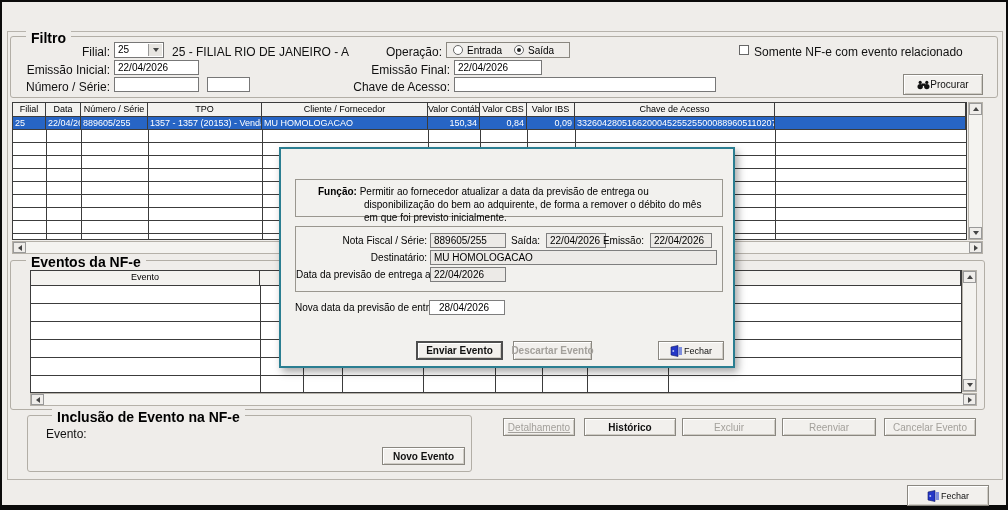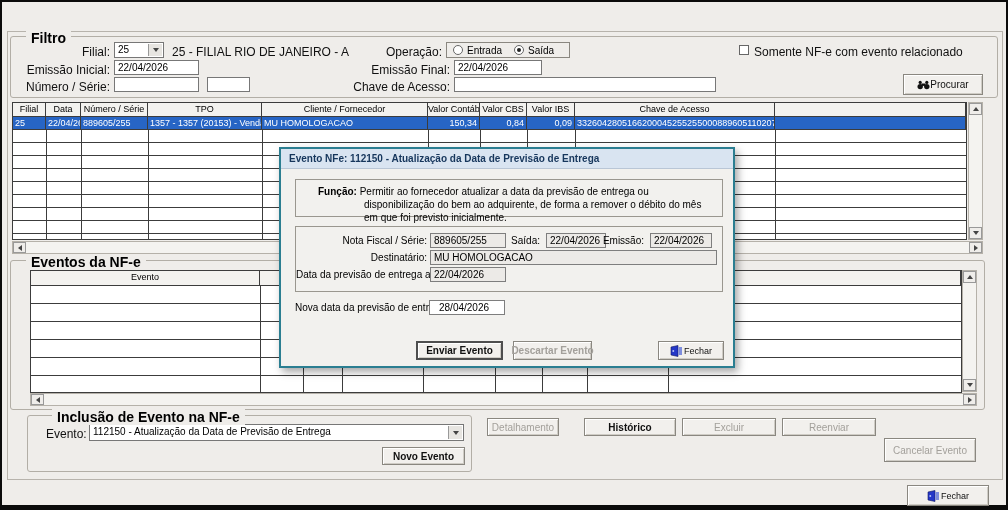--- a/index.html
+++ b/index.html
@@ -223,45 +223,38 @@
         </div>
     <div class="sbtn" style="right:0;top:0;width:13px;height:11px;">
           <span class="trr"></span>
         </div>
   </div>
 
   <div class="grp" style="left:25px;top:413px;width:445px;height:57px;"></div>
   <div class="grp-label" style="left:50px;top:407px;">Inclusão de Evento na NF-e</div>
 
   <div class="lbl ra" style="left:44px;top:425px;width:38px;">Evento:</div>
-  <div class="combo" style="left:87px;top:422px;width:375px;height:17px;">
-    <span>112150 - Atualização da Data de Previsão de Entrega</span>
-    <span class="carr">
-          <span class="tdn"></span>
-        </span>
-  </div>
   <div class="btn bold" style="left:380px;top:445px;width:83px;height:18px;">Novo Evento</div>
 
-  <div class="btn disabled" style="left:485px;top:416px;width:72px;height:18px;">Detalhamento</div>
+  <div class="btn disabled" style="left:501px;top:416px;width:72px;height:18px;text-decoration:underline;">Detalhamento</div>
   <div class="btn bold" style="left:582px;top:416px;width:92px;height:18px;">Histórico</div>
   <div class="btn disabled" style="left:680px;top:416px;width:94px;height:18px;">Excluir</div>
   <div class="btn disabled" style="left:780px;top:416px;width:94px;height:18px;">Reenviar</div>
-  <div class="btn disabled" style="left:882px;top:436px;width:92px;height:24px;">Cancelar Evento</div>
+  <div class="btn disabled" style="left:882px;top:416px;width:92px;height:18px;">Cancelar Evento</div>
 
   <div class="btn" style="left:905px;top:483px;width:82px;height:21px;">
     <svg class="icon-svg" width="14" height="12" viewBox="0 0 14 12">
       <path d="M1 2 L8 0.5 L8 11.5 L1 10 Z" fill="#2538c8" stroke="#101a60" stroke-width="0.6"></path>
       <rect x="8.5" y="2" width="3.5" height="8" fill="#7e8ddd"></rect>
       <rect x="2.5" y="5" width="1.6" height="2" fill="#aab6ef"></rect>
     </svg>
     <span style="font-size:9px;">Fechar</span>
   </div>
 
   <div id="modal">
-    <div class="m-title">Evento NFe: 112150 - Atualização da Data de Previsão de Entrega</div>
 
     <div class="m-box" style="left:14px;top:30px;width:428px;height:38px;">
       <div class="funcao"><b>Função:</b> <span>Permitir ao fornecedor atualizar a data da previsão de entrega ou disponibilização do bem ao adquirente, de forma a remover o débito do mês em que foi previsto inicialmente.</span></div>
     </div>
 
     <div class="m-box" style="left:14px;top:77px;width:428px;height:66px;">
       <div class="m-lbl" style="left:0;top:8px;width:131px;">Nota Fiscal / Série:</div>
       <div class="m-inp" style="left:134px;top:6px;width:76px;">889605/255</div>
       <div class="m-lbl" style="left:190px;top:8px;width:54px;">Saída:</div>
       <div class="m-inp" style="left:250px;top:6px;width:60px;">22/04/2026</div>

